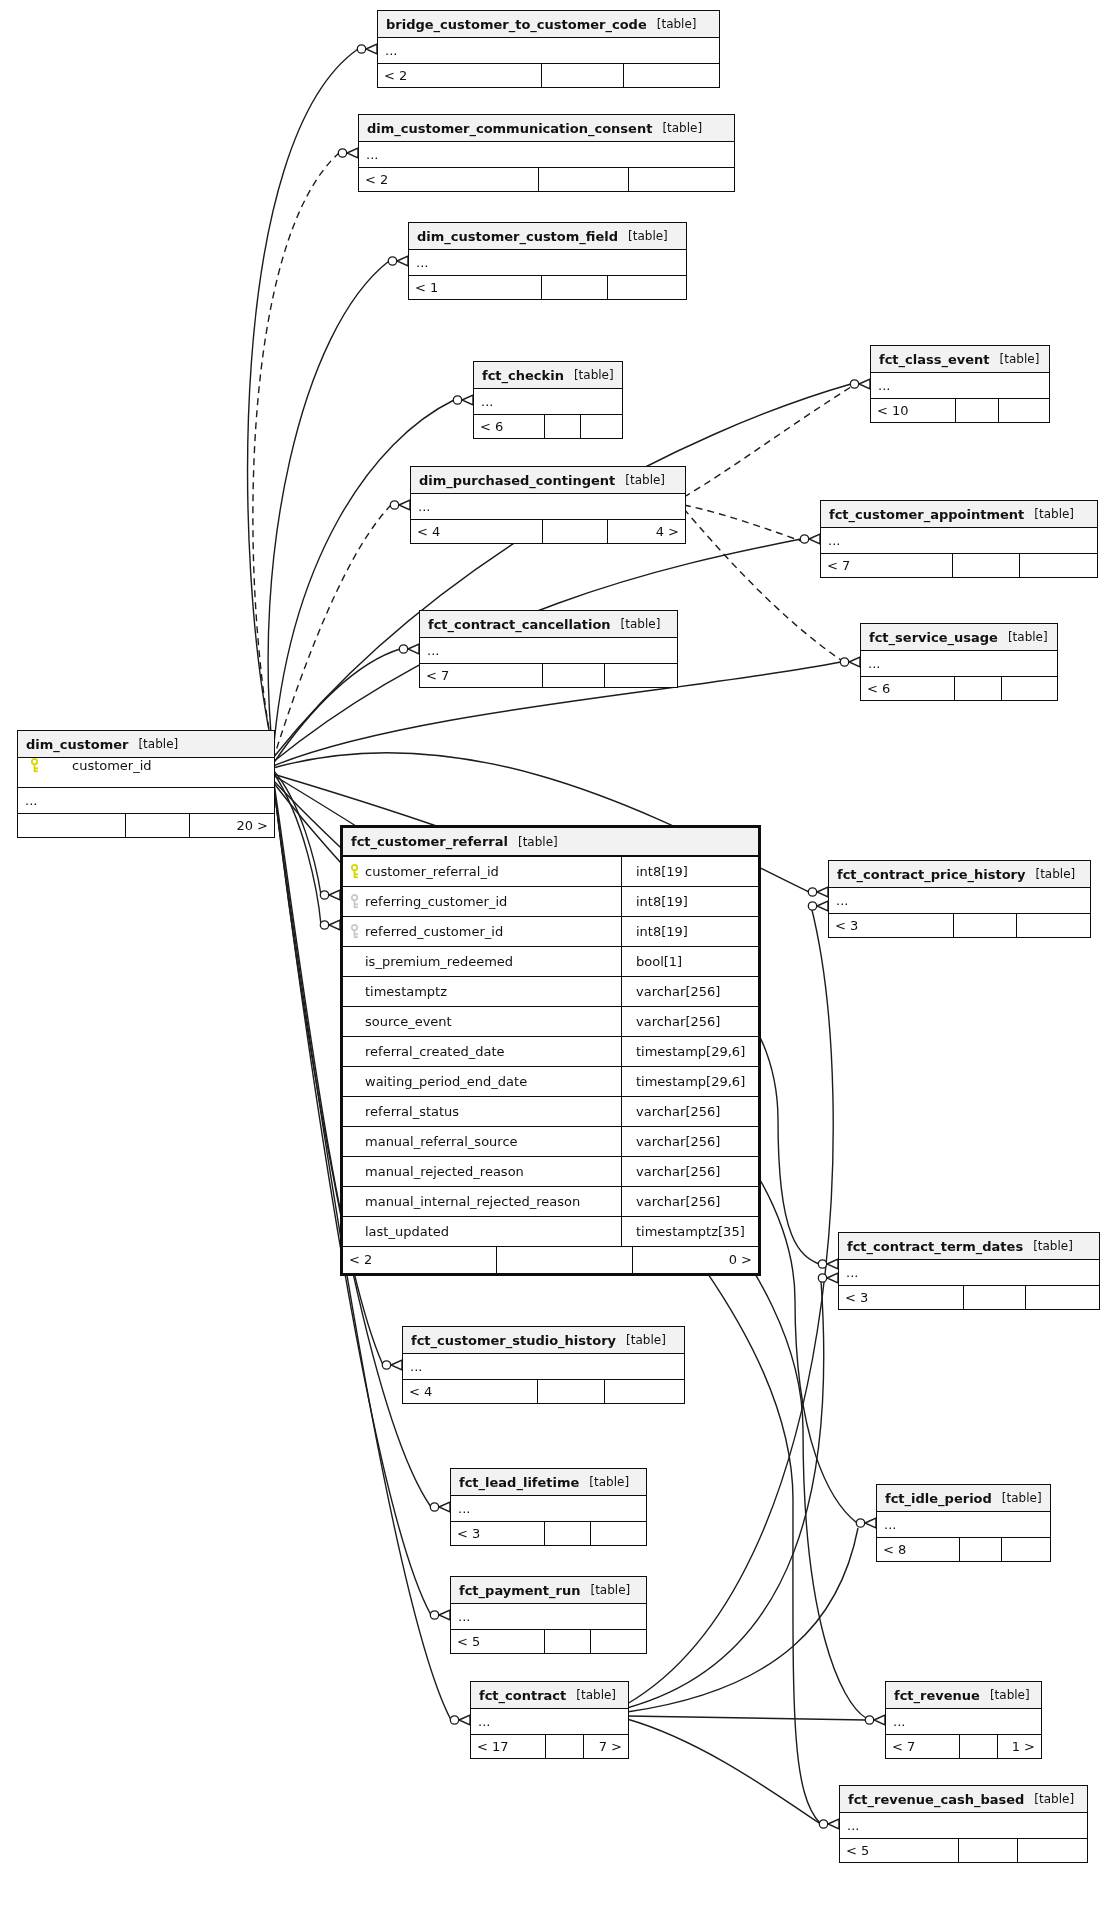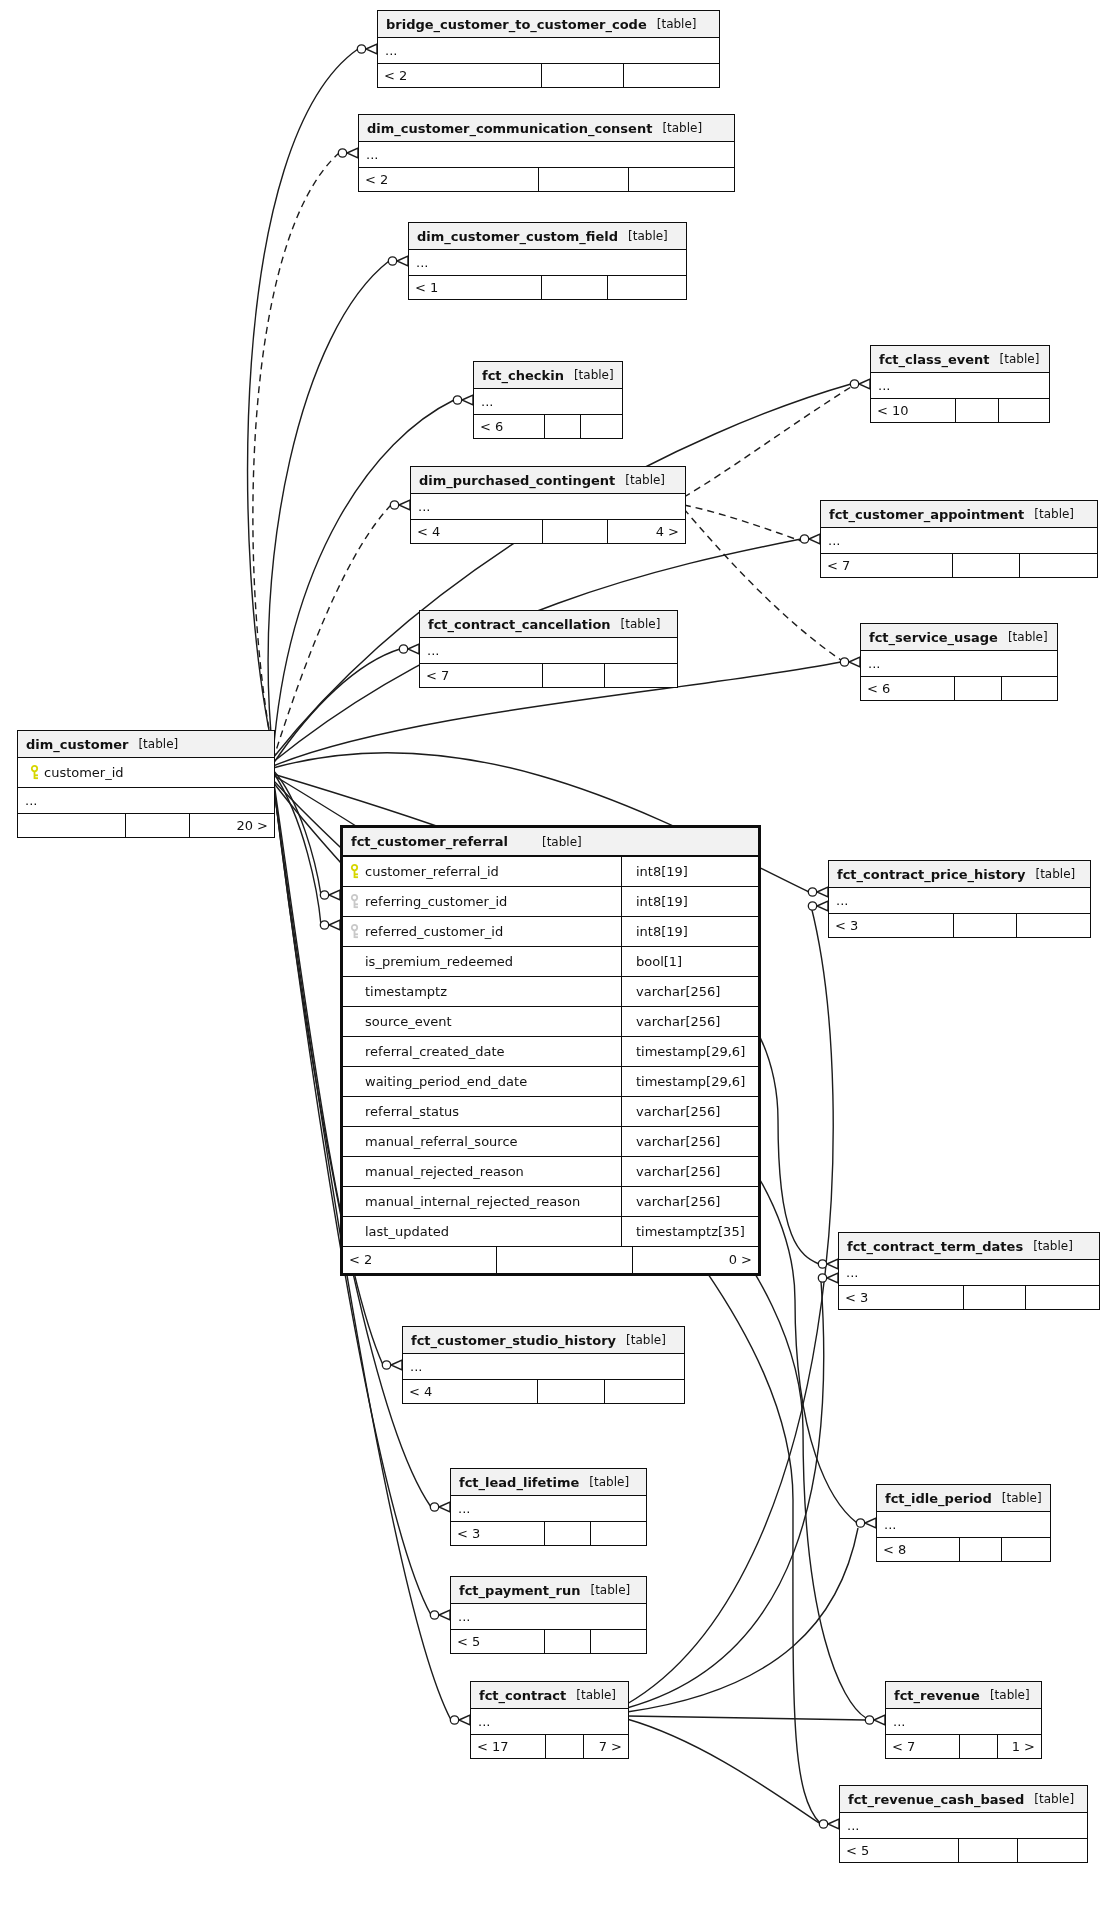--- a/index.html
+++ b/index.html
@@ -15,32 +15,32 @@
   .hdr .nm{font-weight:bold;white-space:nowrap;}
   .hdr .tag{font-weight:normal;font-size:12px;margin-left:10px;white-space:nowrap;}
   .el{height:25px;line-height:25px;padding:0 7px;border-bottom:1.7px solid #0d0d0d;
       overflow:hidden;white-space:nowrap;}
   .ftr{display:flex;height:23px;line-height:23px;}
   .ftr .c{box-sizing:border-box;}
   .ftr .c.l{flex:0 0 48%;padding-left:6px;border-right:1.3px solid #0d0d0d;}
   .ftr .c.m{flex:0 0 24%;border-right:1.3px solid #0d0d0d;}
   .ftr .c.r{flex:1 1 auto;text-align:right;padding-right:6px;}
   
-  .keyrow{display:flex;align-items:center;height:29px;border-bottom:1.3px solid #0d0d0d;padding:0 6px;}
+  .keyrow{display:flex;align-items:flex-start;height:29px;border-bottom:1.3px solid #0d0d0d;padding:0 6px;gap:28px;}
   .keyrow .kic{width:20px;display:inline-flex;justify-content:center;}
   .dimc .ftr .c.l{flex:0 0 42%;}
   .dimc .ftr .c.m{flex:0 0 25%;}
   
   .cols .crow{display:flex;align-items:stretch;height:29px;border-bottom:1.3px solid #0d0d0d;}
   .cols .crow:last-child{border-bottom:1.7px solid #0d0d0d;gap:36px;}
   .crow .cname{flex:1 1 auto;display:flex;align-items:center;}
   .crow .cname .kic{width:22px;display:inline-flex;justify-content:center;}
   .crow .ctype{flex:0 0 122px;border-left:1.3px solid #0d0d0d;display:flex;align-items:center;
                padding-left:14px;}
-  .focus .hdr{height:27px;border-bottom-width:2px;gap:24px;}
+  .focus .hdr{height:27px;border-bottom-width:2px;}
   .focus .ftr{height:26px;line-height:26px;}
   .focus .ftr .c.l{flex:0 0 37%;}
   .focus .ftr .c.m{flex:0 0 33%;}
   #credit{position:absolute;left:17px;top:1896px;font-size:13px;color:#0f766e;z-index:1;margin-top:34px;}
 </style>
 </head>
 <body>
 
 <div id="canvas">
 

